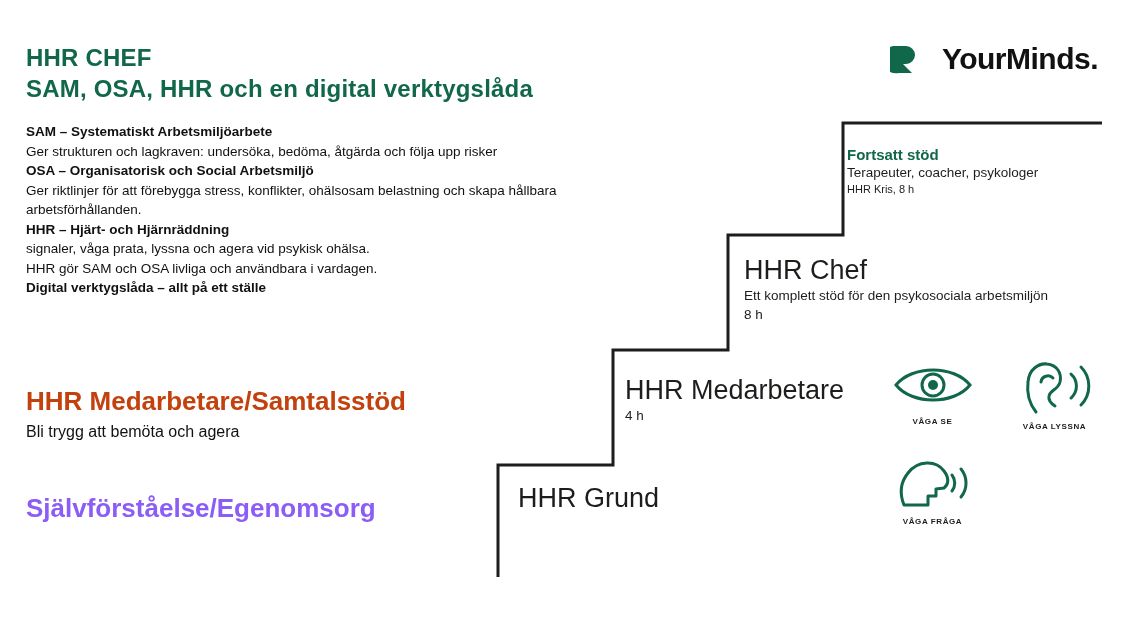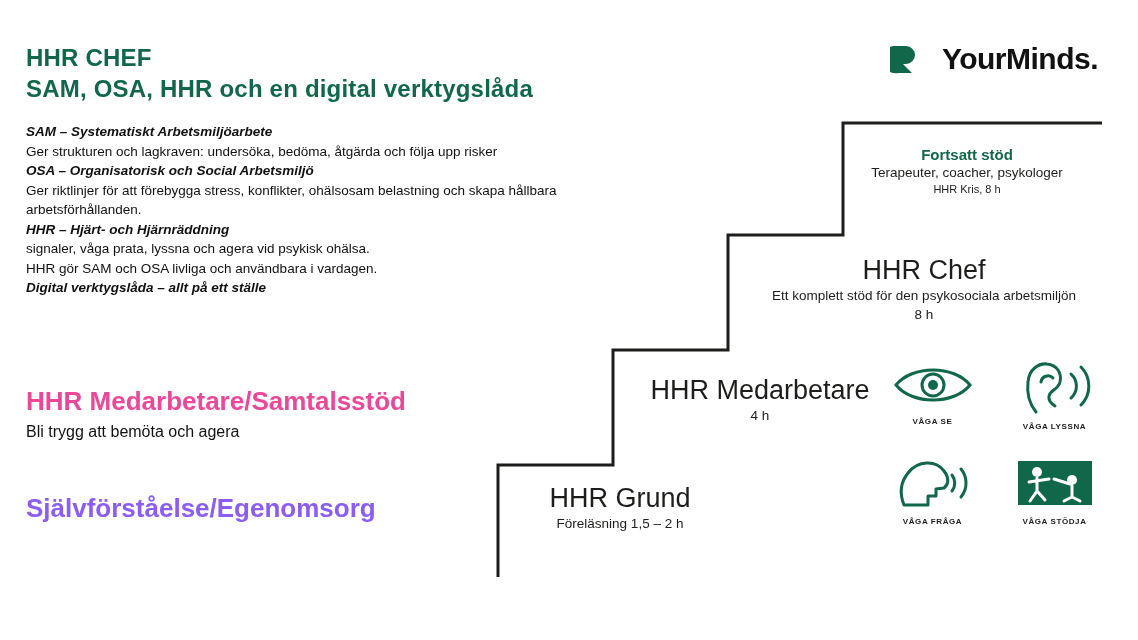--- a/index.html
+++ b/index.html
@@ -40,28 +40,27 @@
     width: 620px;
     color: #111111;
   }
   .body-block p {
     margin: 0;
     font-size: 13.5px;
     line-height: 19.5px;
   }
   .body-block p.b {
     font-weight: bold;
-    font-style: italic;
   }
 
   .mid-head {
     position: absolute;
     left: 26px;
     top: 385px;
-    color: #ec4899;
+    color: #c2410c;
     font-weight: bold;
     font-size: 26px;
     line-height: 32px;
   }
   .mid-sub {
     position: absolute;
     left: 26px;
     top: 423px;
     color: #111111;
     font-size: 16px;
@@ -99,21 +98,20 @@
     left: 495px;
     top: 120px;
     width: 610px;
     height: 460px;
   }
   .stairs svg { display: block; }
 
   .step-label {
     position: absolute;
     color: #1d1d1b;
-    text-align: center;
   }
   .step-title-lg {
     font-size: 27px;
     line-height: 32px;
     font-weight: normal;
   }
   .step-title-sm {
     font-size: 15px;
     font-weight: bold;
     color: #11674a;
@@ -124,21 +122,21 @@
   }
   .step-sub-sm {
     font-size: 11px;
     line-height: 15px;
   }
 
   
   #lbl-fortsatt { left: 847px; top: 146px; width: 240px; }
   #lbl-chef     { left: 744px; top: 254px; width: 360px; }
   #lbl-medarb   { left: 625px; top: 374px; width: 270px; }
-  #lbl-grund    { left: 505px; top: 482px; width: 230px; }
+  #lbl-grund    { left: 518px; top: 482px; width: 230px; }
 
   
   .icons {
     position: absolute;
     left: 880px;
     top: 360px;
     width: 230px;
     height: 185px;
   }
   .icon-cell {
@@ -212,21 +210,20 @@
     <div class="step-sub">8 h</div>
   </div>
 
   <div class="step-label" id="lbl-medarb">
     <div class="step-title-lg">HHR Medarbetare</div>
     <div class="step-sub">4 h</div>
   </div>
 
   <div class="step-label" id="lbl-grund">
     <div class="step-title-lg">HHR Grund</div>
-    <div class="step-sub">Föreläsning 1,5 – 2 h</div>
   </div>
 
   <div class="icons">
 
     <div class="icon-cell" id="ic-0">
       <span>
         <svg width="82" height="50" viewBox="0 0 82 50" aria-hidden="true">
           <path d="M4 25 C20 5, 62 5, 78 25 C62 45, 20 45, 4 25 Z" fill="none" stroke="#11674a" stroke-width="3"></path>
           <circle cx="41" cy="25" r="11" fill="none" stroke="#11674a" stroke-width="3"></circle>
           <circle cx="41" cy="25" r="5" fill="#11674a"></circle>
@@ -251,28 +248,16 @@
       <span>
         <svg width="82" height="55" viewBox="0 0 82 55" aria-hidden="true">
           <path d="M12 50 C8 40, 8 28, 16 18 C26 5, 44 5, 52 16 C58 24, 56 30, 52 33 L44 34 L44 41 L36 41 L36 50 Z" fill="none" stroke="#11674a" stroke-width="3" stroke-linejoin="round"></path>
           <path d="M60 20 a13 13 0 0 1 0 16" fill="none" stroke="#11674a" stroke-width="3" stroke-linecap="round"></path>
           <path d="M69 14 a22 22 0 0 1 0 28" fill="none" stroke="#11674a" stroke-width="3" stroke-linecap="round"></path>
         </svg>
       </span>
       <div class="cap">VÅGA FRÅGA</div>
     </div>
 
-    <div class="icon-cell" id="ic-3">
-      <span>
-        <svg width="82" height="55" viewBox="0 0 82 55" aria-hidden="true">
-          <rect x="4" y="6" width="74" height="44" fill="#11674a"></rect>
-          <circle cx="23" cy="17" r="5" fill="#ffffff"></circle>
-          <path d="M23 23 L23 36 L16 46 M23 36 L31 45 M15 27 L35 24" stroke="#ffffff" stroke-width="3" fill="none" stroke-linecap="round"></path>
-          <circle cx="58" cy="25" r="5" fill="#ffffff"></circle>
-          <path d="M58 31 L58 42 M58 42 L50 46 M58 42 L66 46 M40 24 L56 29" stroke="#ffffff" stroke-width="3" fill="none" stroke-linecap="round"></path>
-        </svg>
-      </span>
-      <div class="cap">VÅGA STÖDJA</div>
-    </div>
 
   </div>
 
 </div>
 
 </body></html>

